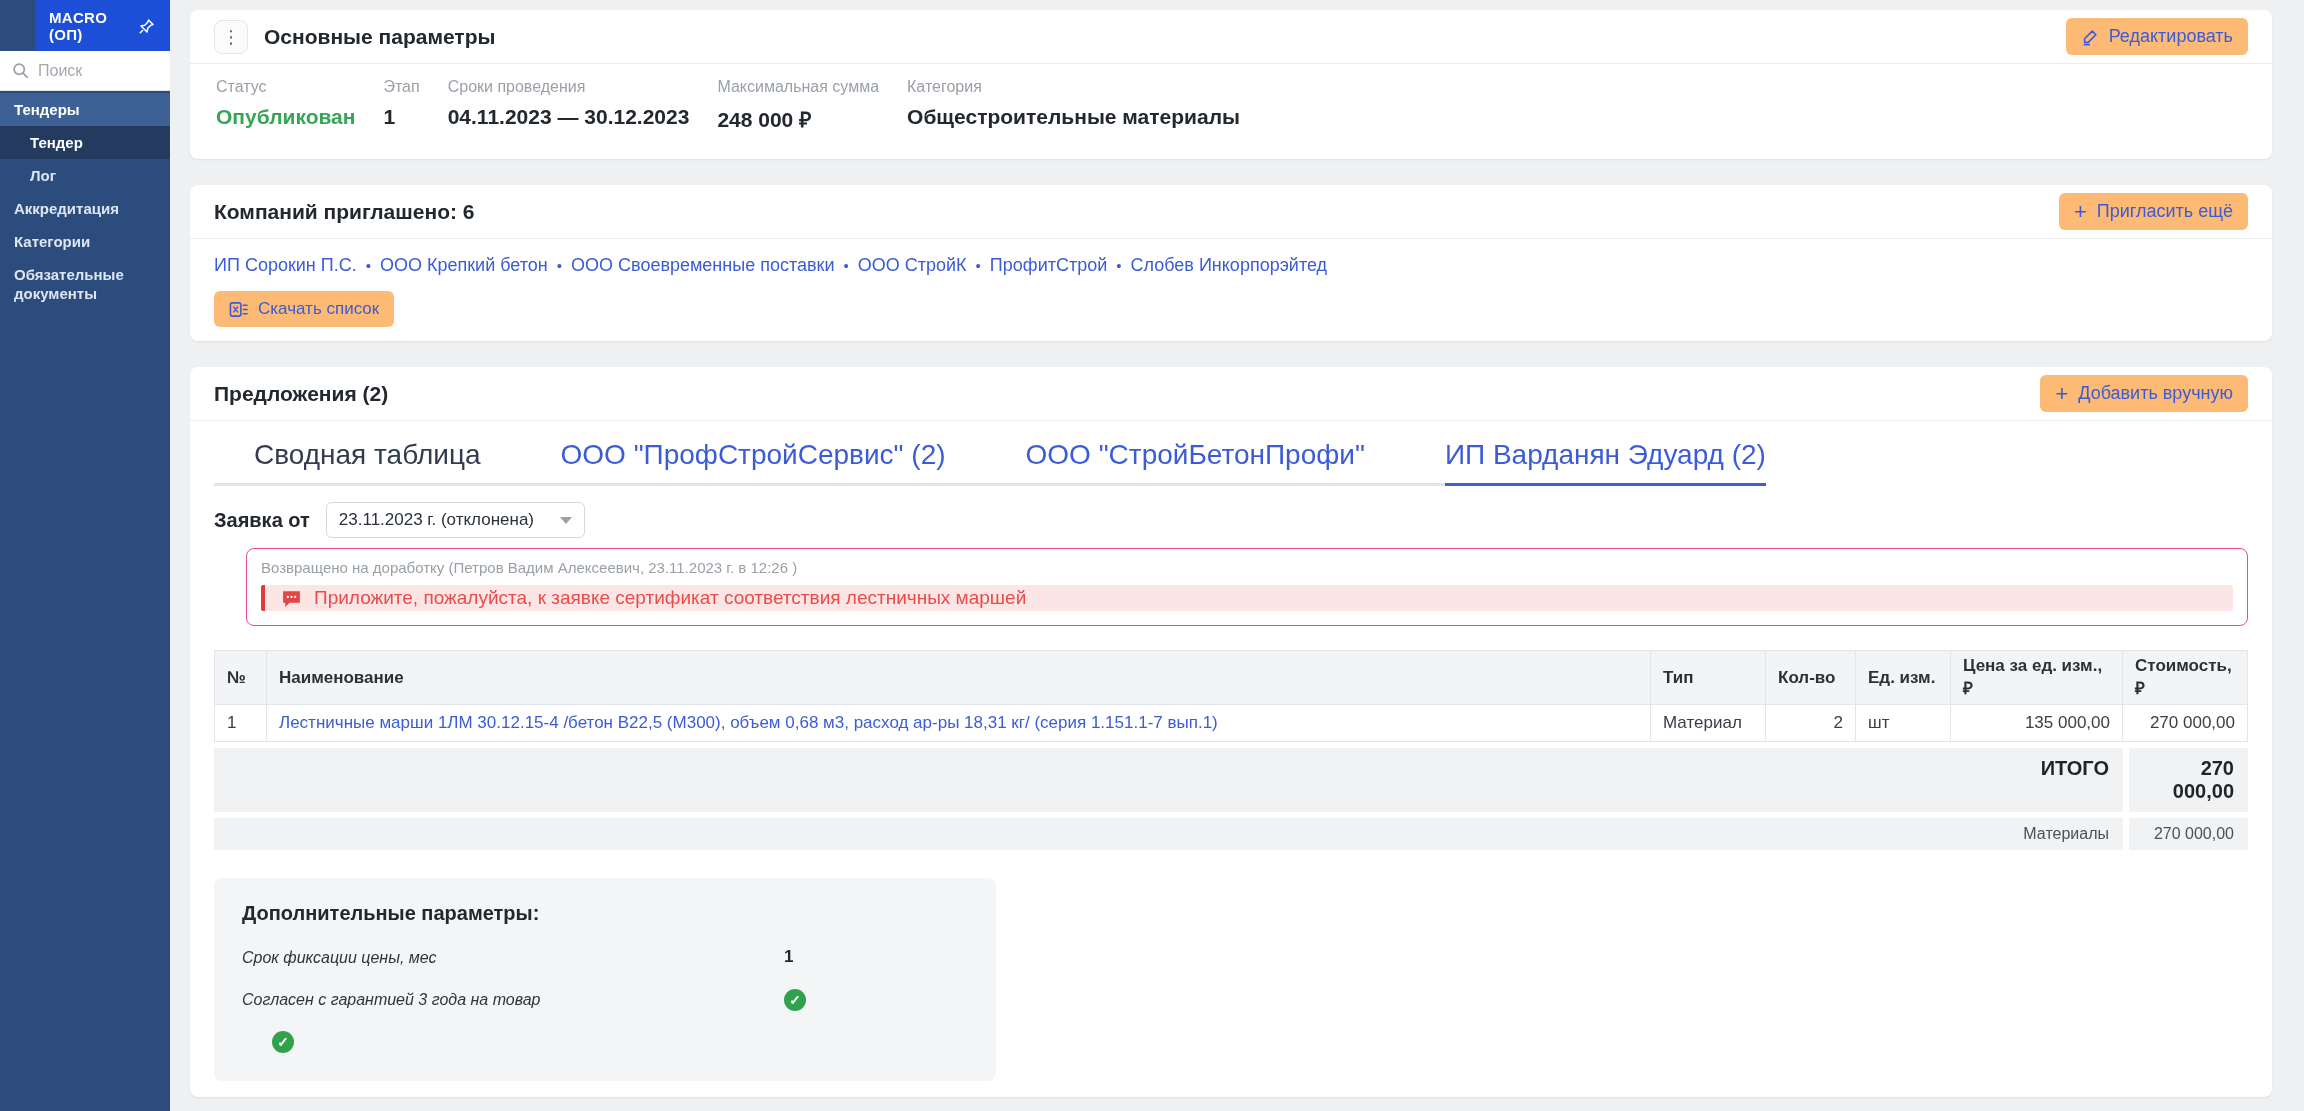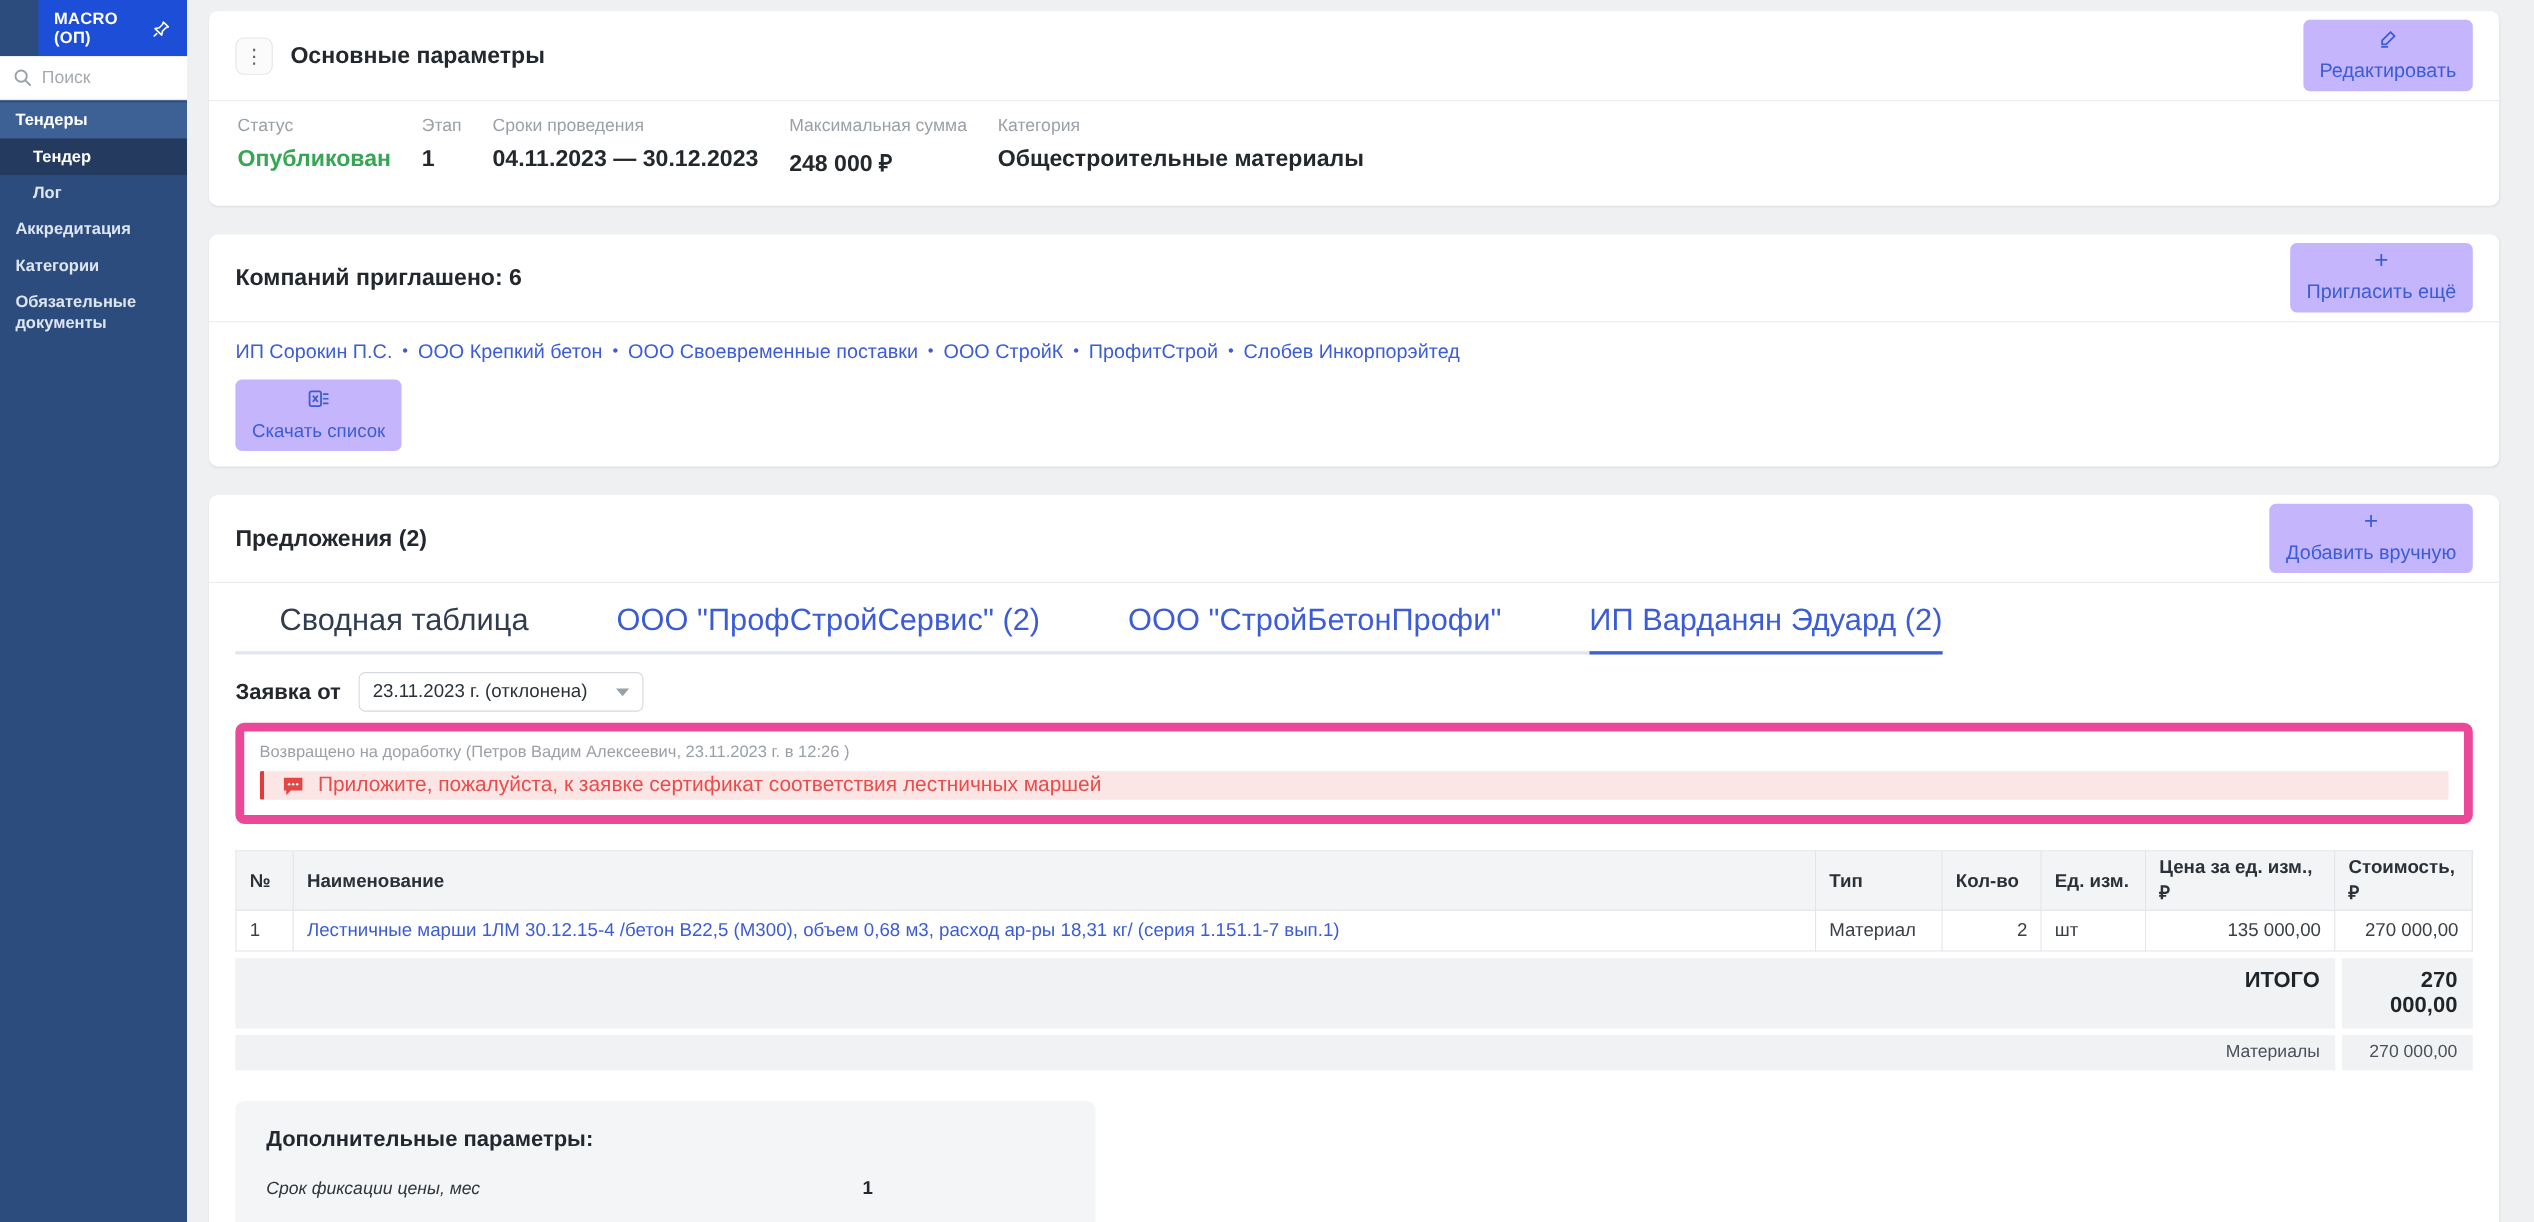--- a/index.html
+++ b/index.html
@@ -53,23 +53,23 @@
   }
   .card-title { font-size: 21px; font-weight: bold; color: #23282e; }
   .spacer { flex: 1; }
   .kebab-btn {
     width: 34px; height: 34px; border: 1px solid #e4e6ea; border-radius: 8px;
     background: #fbfbfc; color: #5c636b; font-size: 18px; line-height: 1;
     display: flex; align-items: center; justify-content: center; cursor: pointer;
   }
   .btn {
     display: inline-flex; align-items: center; gap: 10px;
-    background: #c4b5fd; color: #3b5cd6; border: none; border-radius: 6px;
+    background: #fdba74; color: #3b5cd6; border: none; border-radius: 6px;
     padding: 8px 15px; font-size: 18px; font-family: "Liberation Sans", sans-serif;
-    cursor: pointer; white-space: nowrap; flex-direction: column;
+    cursor: pointer; white-space: nowrap;
   }
   .btn svg { flex: none; }
   .btn .plus { font-size: 22px; font-weight: 400; line-height: 16px; }
   
   .fields { display: flex; gap: 28px; padding: 14px 26px 26px; }
   .f-label { font-size: 16px; color: #9aa0a7; margin-bottom: 9px; }
   .f-value { font-size: 21px; font-weight: 600; color: #23282e; }
   .f-value.green { color: #36a654; }
   
   .companies-body { padding: 16px 24px 14px; }
@@ -87,22 +87,22 @@
   .app-row { display: flex; align-items: center; gap: 16px; margin-top: 16px; }
   .app-label { font-size: 20px; font-weight: bold; color: #23282e; }
   .select {
     display: inline-flex; align-items: center; gap: 26px;
     border: 1px solid #d5d9de; border-radius: 6px; background: #fff;
     padding: 7px 12px; font-size: 17px; color: #2b3138; cursor: pointer;
   }
   .select .chev { width: 0; height: 0; border-left: 6px solid transparent;
     border-right: 6px solid transparent; border-top: 7px solid #9aa0a7; }
   .reject-box {
-    margin-top: 10px; border: 8px solid #ec4899; border-radius: 8px;
-    padding: 10px 14px 14px; background: #fff;
+    margin-top: 10px; border: 1px solid #ec4899; border-radius: 8px;
+    padding: 10px 14px 14px; background: #fff; margin-left: 32px;
   }
   .reject-meta { font-size: 15px; color: #9aa0a7; margin-bottom: 9px; }
   .reject-msg {
     background: #fbe5e5; border-left: 4px solid #e23b3b; border-radius: 2px;
     padding: 2px 16px; display: flex; align-items: center; gap: 12px;
     color: #ea4b4b; font-size: 19px;
   }
   
   table.items { width: 100%; border-collapse: collapse; margin-top: 24px; }
   table.items th, table.items td { border: 1px solid #e2e5e9; padding: 5px 12px; }

